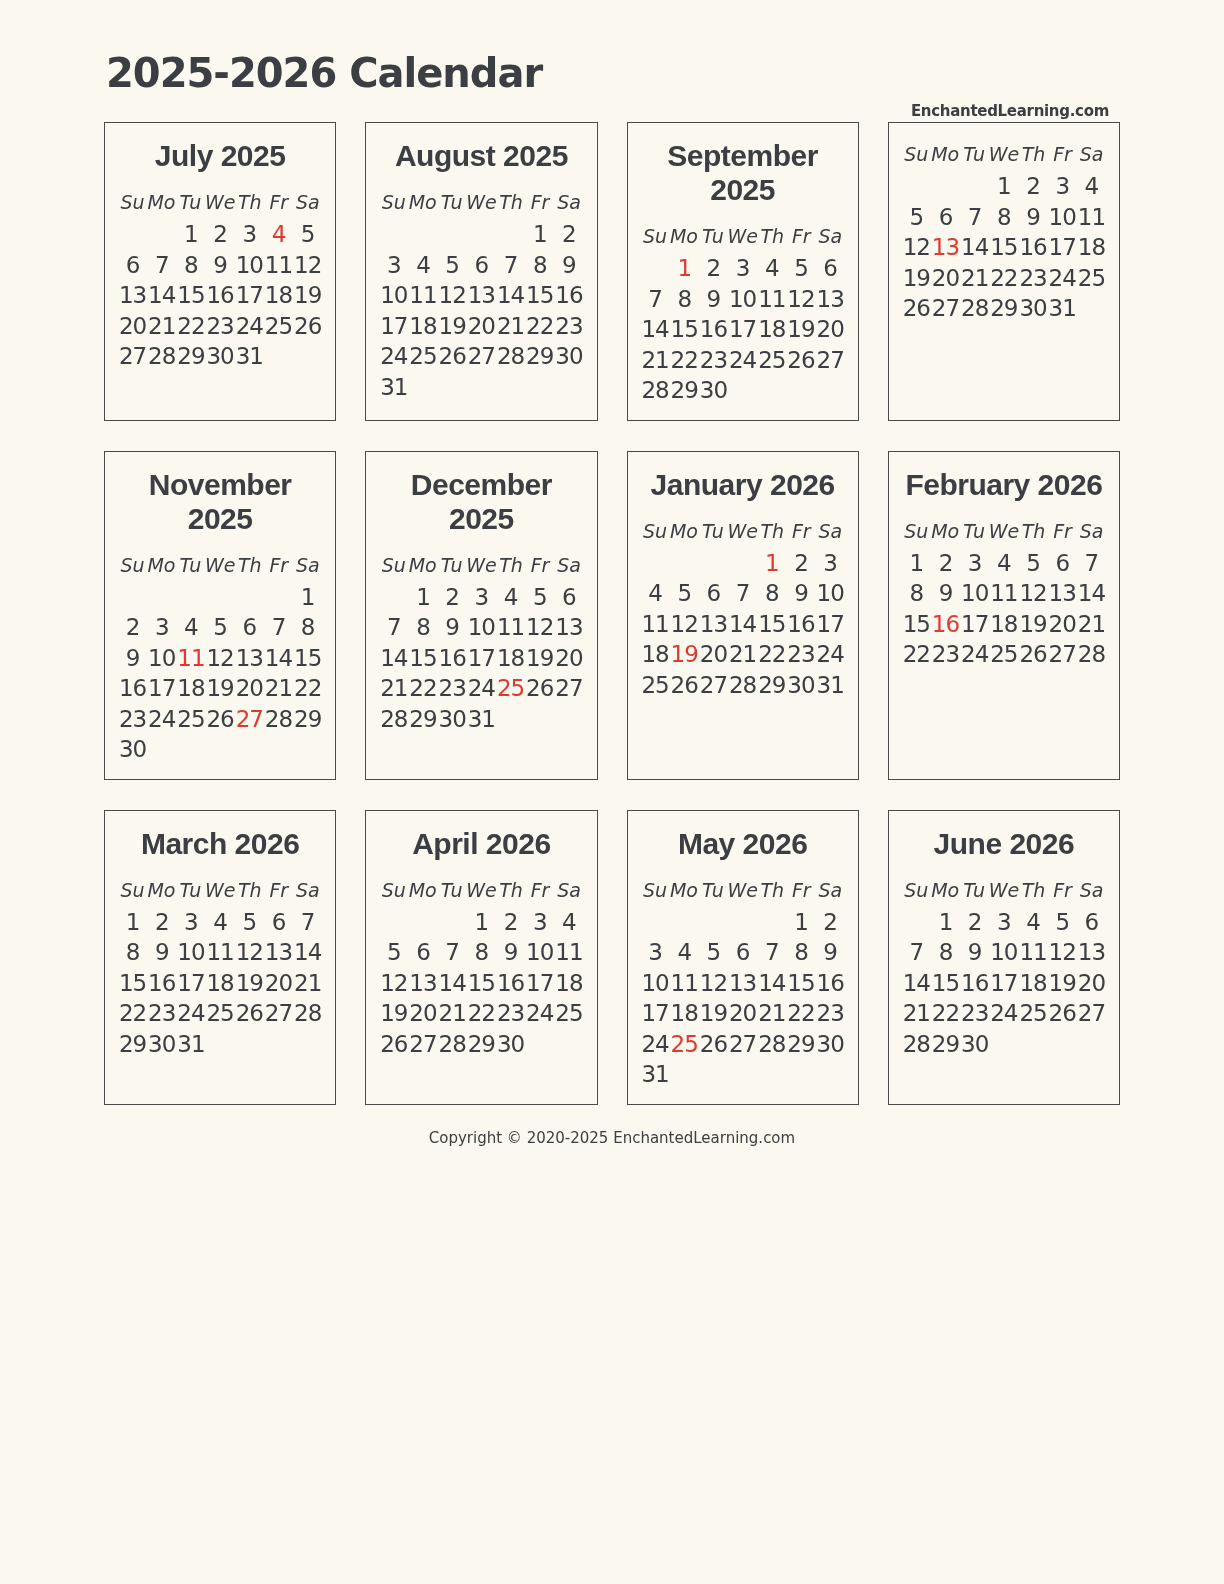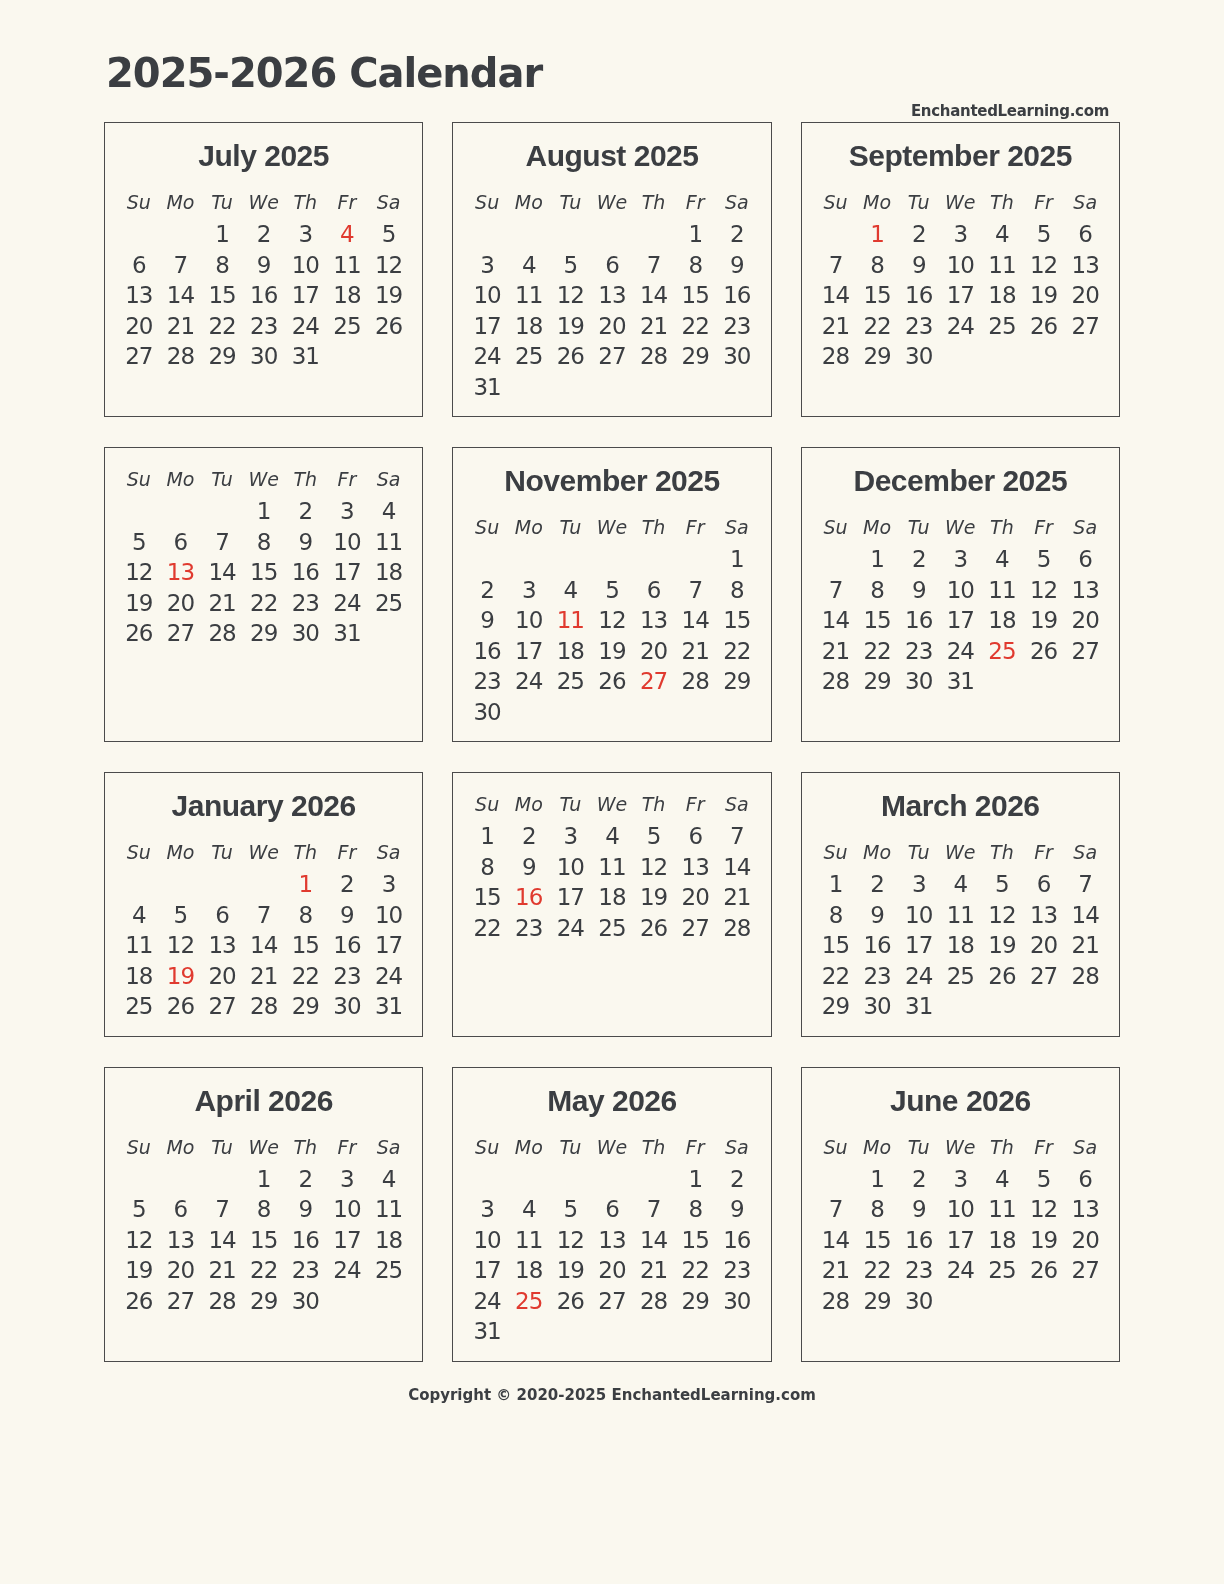--- a/index.html
+++ b/index.html
@@ -22,21 +22,21 @@
   }
   .page-title {
     margin: 0;
     padding: 50px 0 0 106px;
     font-size: 40px;
     font-weight: bold;
     letter-spacing: -1px;
   }
   .months-grid {
     display: grid;
-    grid-template-columns: repeat(3, 1fr);
+    grid-template-columns: repeat(4, 1fr);
     column-gap: 29px;
     row-gap: 30px;
     margin: 26px 104px 0 104px;
   }
   .month-box {
     border: 1px solid #4b4b4b;
     box-sizing: border-box;
     padding: 16px 13px 14px 13px;
     text-align: center;
   }
@@ -64,21 +64,20 @@
   .day {
     font-size: 23px;
     line-height: 30.5px;
     letter-spacing: -1px;
   }
   .day.holiday { color: var(--holiday, #e03a2f); }
   .footer {
     margin-top: 24px;
     text-align: center;
     font-size: 15px;
-    font-weight: bold;
   }
 </style>
 </head>
 <body>
 
 <div class="brand">EnchantedLearning.com</div>
 <h1 class="page-title">2025-2026 Calendar</h1>
 
 <div class="months-grid">
   <div class="month-box">
@@ -409,20 +408,21 @@
         <span class="day">25</span>
         <span class="day">26</span>
         <span class="day">27</span>
         <span class="day">28</span>
         <span class="day">29</span>
         <span class="day">30</span>
         <span class="day">31</span>
       </div>
   </div>
   <div class="month-box">
+    <h2 class="month-title">February 2026</h2>
     <div class="dow-row">
         <span class="dow">Su</span>
         <span class="dow">Mo</span>
         <span class="dow">Tu</span>
         <span class="dow">We</span>
         <span class="dow">Th</span>
         <span class="dow">Fr</span>
         <span class="dow">Sa</span>
       </div>
     <div class="days">

